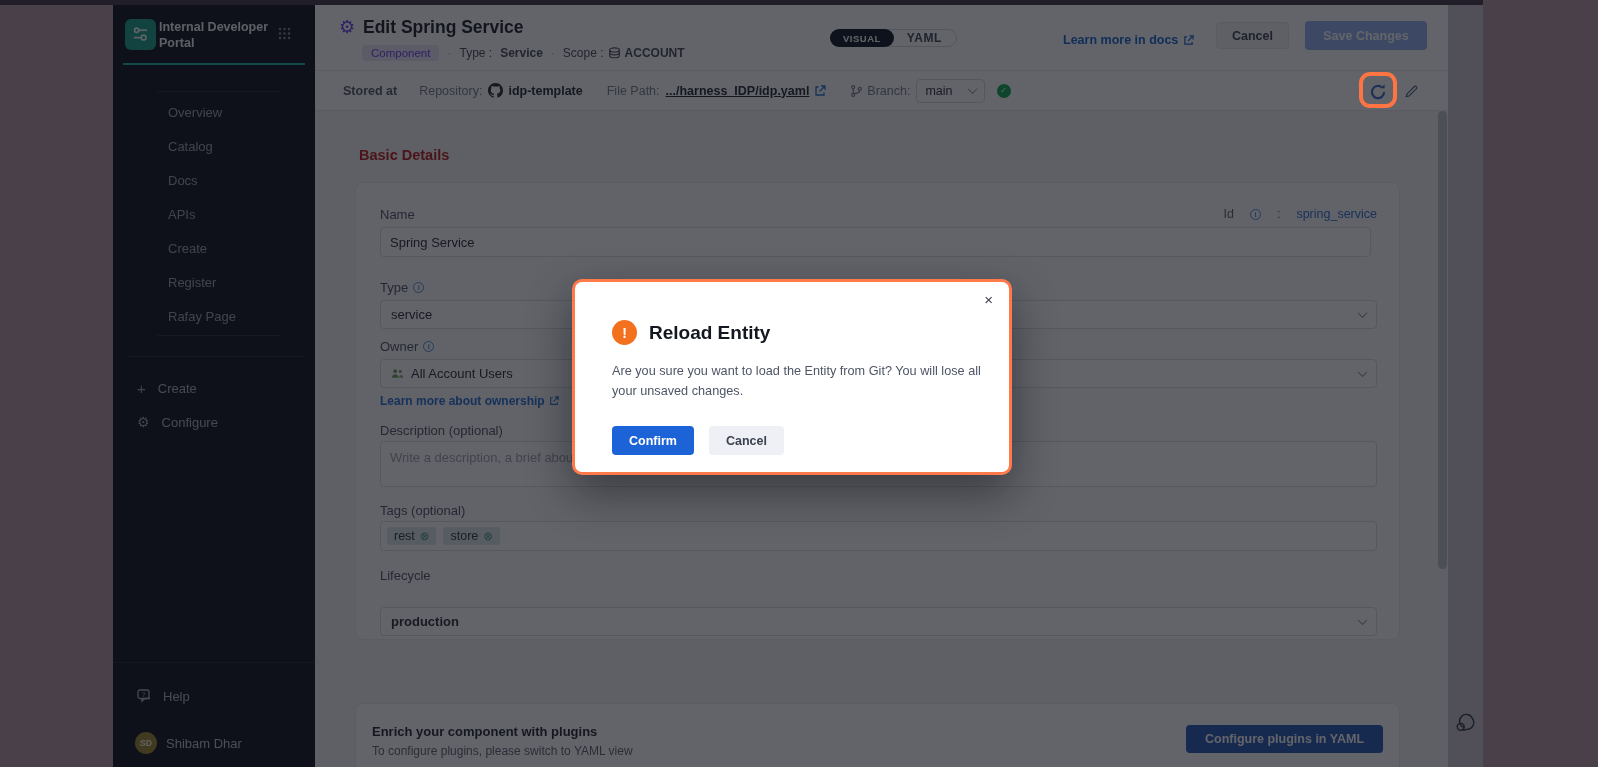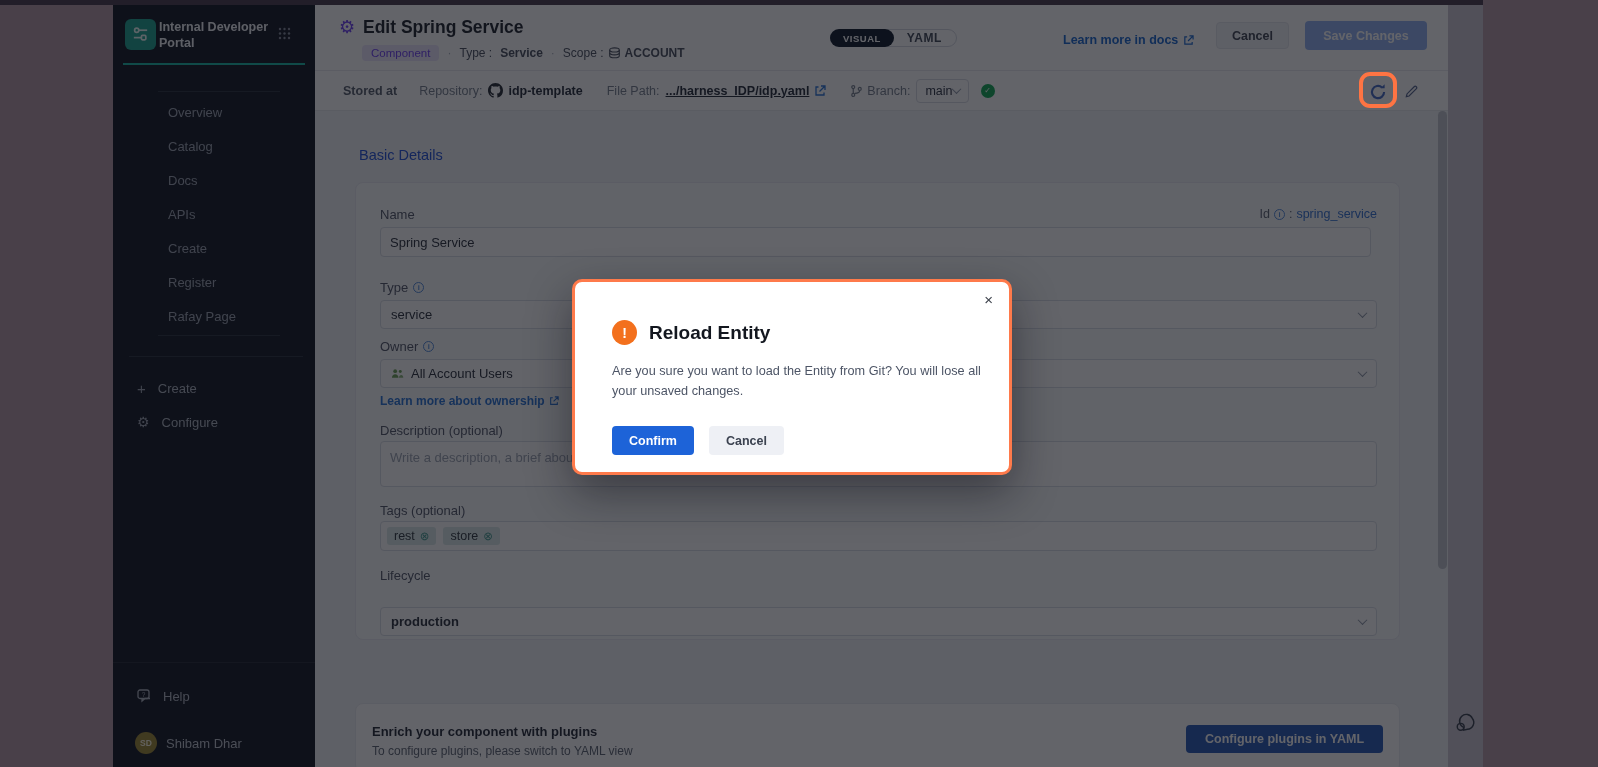--- a/index.html
+++ b/index.html
@@ -45,35 +45,35 @@
 
   .docs-link { position:absolute; left:748px; top:28px; font-size:12.5px; font-weight:bold; color:#1565cf; display:flex; gap:5px; align-items:center; cursor:pointer; }
   .btn { display:flex; align-items:center; justify-content:center; border-radius:4px; font-weight:bold; cursor:pointer; }
   .cancel-btn { position:absolute; left:901px; top:17px; height:27px; padding:0 15px; background:#f1f2f6; border:1px solid #e3e5eb; font-size:12.5px; color:#3c4350; }
   .save-btn { position:absolute; left:990px; top:16px; height:29px; width:122px; background:#8fb0f0; font-size:12.5px; color:#ffffff; }
 
   .toolbar { position:absolute; left:0; top:66px; width:1133px; height:40px; background:#ffffff; border-bottom:1px solid #e4e7ec; display:flex; align-items:center; padding-left:28px; font-size:12.5px; }
   .tb-label { color:#737d8b; }
   .tb-strong { color:#1e2533; font-weight:bold; }
   .tb-link { color:#1e2533; font-weight:bold; text-decoration:underline; cursor:pointer; }
-  .branch-select { display:flex; align-items:center; gap:0; border:1px solid #d6dae2; border-radius:4px; height:24px; padding:0 8px; margin-left:6px; color:#2a3140; cursor:pointer; }
+  .branch-select { display:flex; align-items:center; gap:16px; border:1px solid #d6dae2; border-radius:4px; height:24px; padding:0 8px; margin-left:6px; color:#2a3140; cursor:pointer; }
   .check-circle { width:14px; height:14px; border-radius:50%; background:#0ca750; color:#fff; font-size:8px; display:flex; align-items:center; justify-content:center; margin-left:12px; }
   .chev { width:7px; height:7px; border-right:1.6px solid #8a93a3; border-bottom:1.6px solid #8a93a3; transform:rotate(45deg) translate(-1px,-1px); }
 
   .refresh-ic { position:absolute; left:1054px; top:78px; cursor:pointer; }
   .pencil-ic { position:absolute; left:1089px; top:79px; cursor:pointer; }
 
-  .section-title { position:absolute; left:44px; top:142px; font-size:14.5px; font-weight:normal; color:#1d4ed8; }
+  .section-title { position:absolute; left:44px; top:142px; font-size:14.5px; font-weight:bold; color:#b91c1c; }
   .card { position:absolute; left:40px; top:177px; width:1045px; height:458px; background:#fafbfd; border:1px solid #e7e9ef; border-radius:8px; }
   .fld-label { position:absolute; left:24px; font-size:13px; color:#4d5464; display:flex; align-items:center; gap:5px; }
   .info-ic { display:inline-flex; width:11px; height:11px; border:1px solid #4e89d9; border-radius:50%; color:#4e89d9; font-size:7.5px; align-items:center; justify-content:center; font-weight:bold; }
   .t-input { position:absolute; left:24px; right:28px; height:30px; background:#ffffff; border:1px solid #d8dce4; border-radius:4px; font-size:13px; color:#262c38; padding:0 9px; font-family:"Liberation Sans", sans-serif; }
   .t-select { position:absolute; left:24px; right:22px; height:29px; background:#ffffff; border:1px solid #d8dce4; border-radius:4px; display:flex; align-items:center; padding:0 10px; font-size:13px; color:#262c38; cursor:pointer; gap:7px; }
   .t-select .chev { margin-left:auto; }
-  .id-row { position:absolute; right:22px; top:24px; font-size:12.5px; color:#5a6270; display:flex; align-items:center; gap:4px;margin-left:32px; }
+  .id-row { position:absolute; right:22px; top:24px; font-size:12.5px; color:#5a6270; display:flex; align-items:center; gap:16px;margin-left:32px; }
   .id-val { color:#2e6fd0; }
   .own-link { position:absolute; left:24px; top:211px; font-size:12px; font-weight:bold; color:#2470d3; display:flex; gap:4px; align-items:center; cursor:pointer; }
   .t-area { position:absolute; left:24px; right:22px; top:258px; height:46px; background:#ffffff; border:1px solid #d8dce4; border-radius:4px; font-size:13px; padding:8px 9px; resize:none; font-family:"Liberation Sans", sans-serif; color:#262c38; }
   .t-area::placeholder { color:#9ba3b1; }
   .tag-box { position:absolute; left:24px; right:22px; top:338px; height:30px; background:#ffffff; border:1px solid #d8dce4; border-radius:4px; display:flex; align-items:center; gap:7px; padding:0 6px; }
   .chip { background:#d9e9e7; border-radius:3px; padding:2px 7px; font-size:12.5px; color:#2c343c; display:flex; align-items:center; gap:5px; }
   .chip .rm { color:#3e948b; font-size:11.5px; cursor:pointer; }
 
   .plugins-card { position:absolute; left:40px; top:698px; width:1045px; height:70px; background:#ffffff; border:1px solid #e9ebf0; border-radius:8px; }
   .pc-title { position:absolute; left:16px; top:20px; font-size:13px; font-weight:bold; color:#1d2330; }

